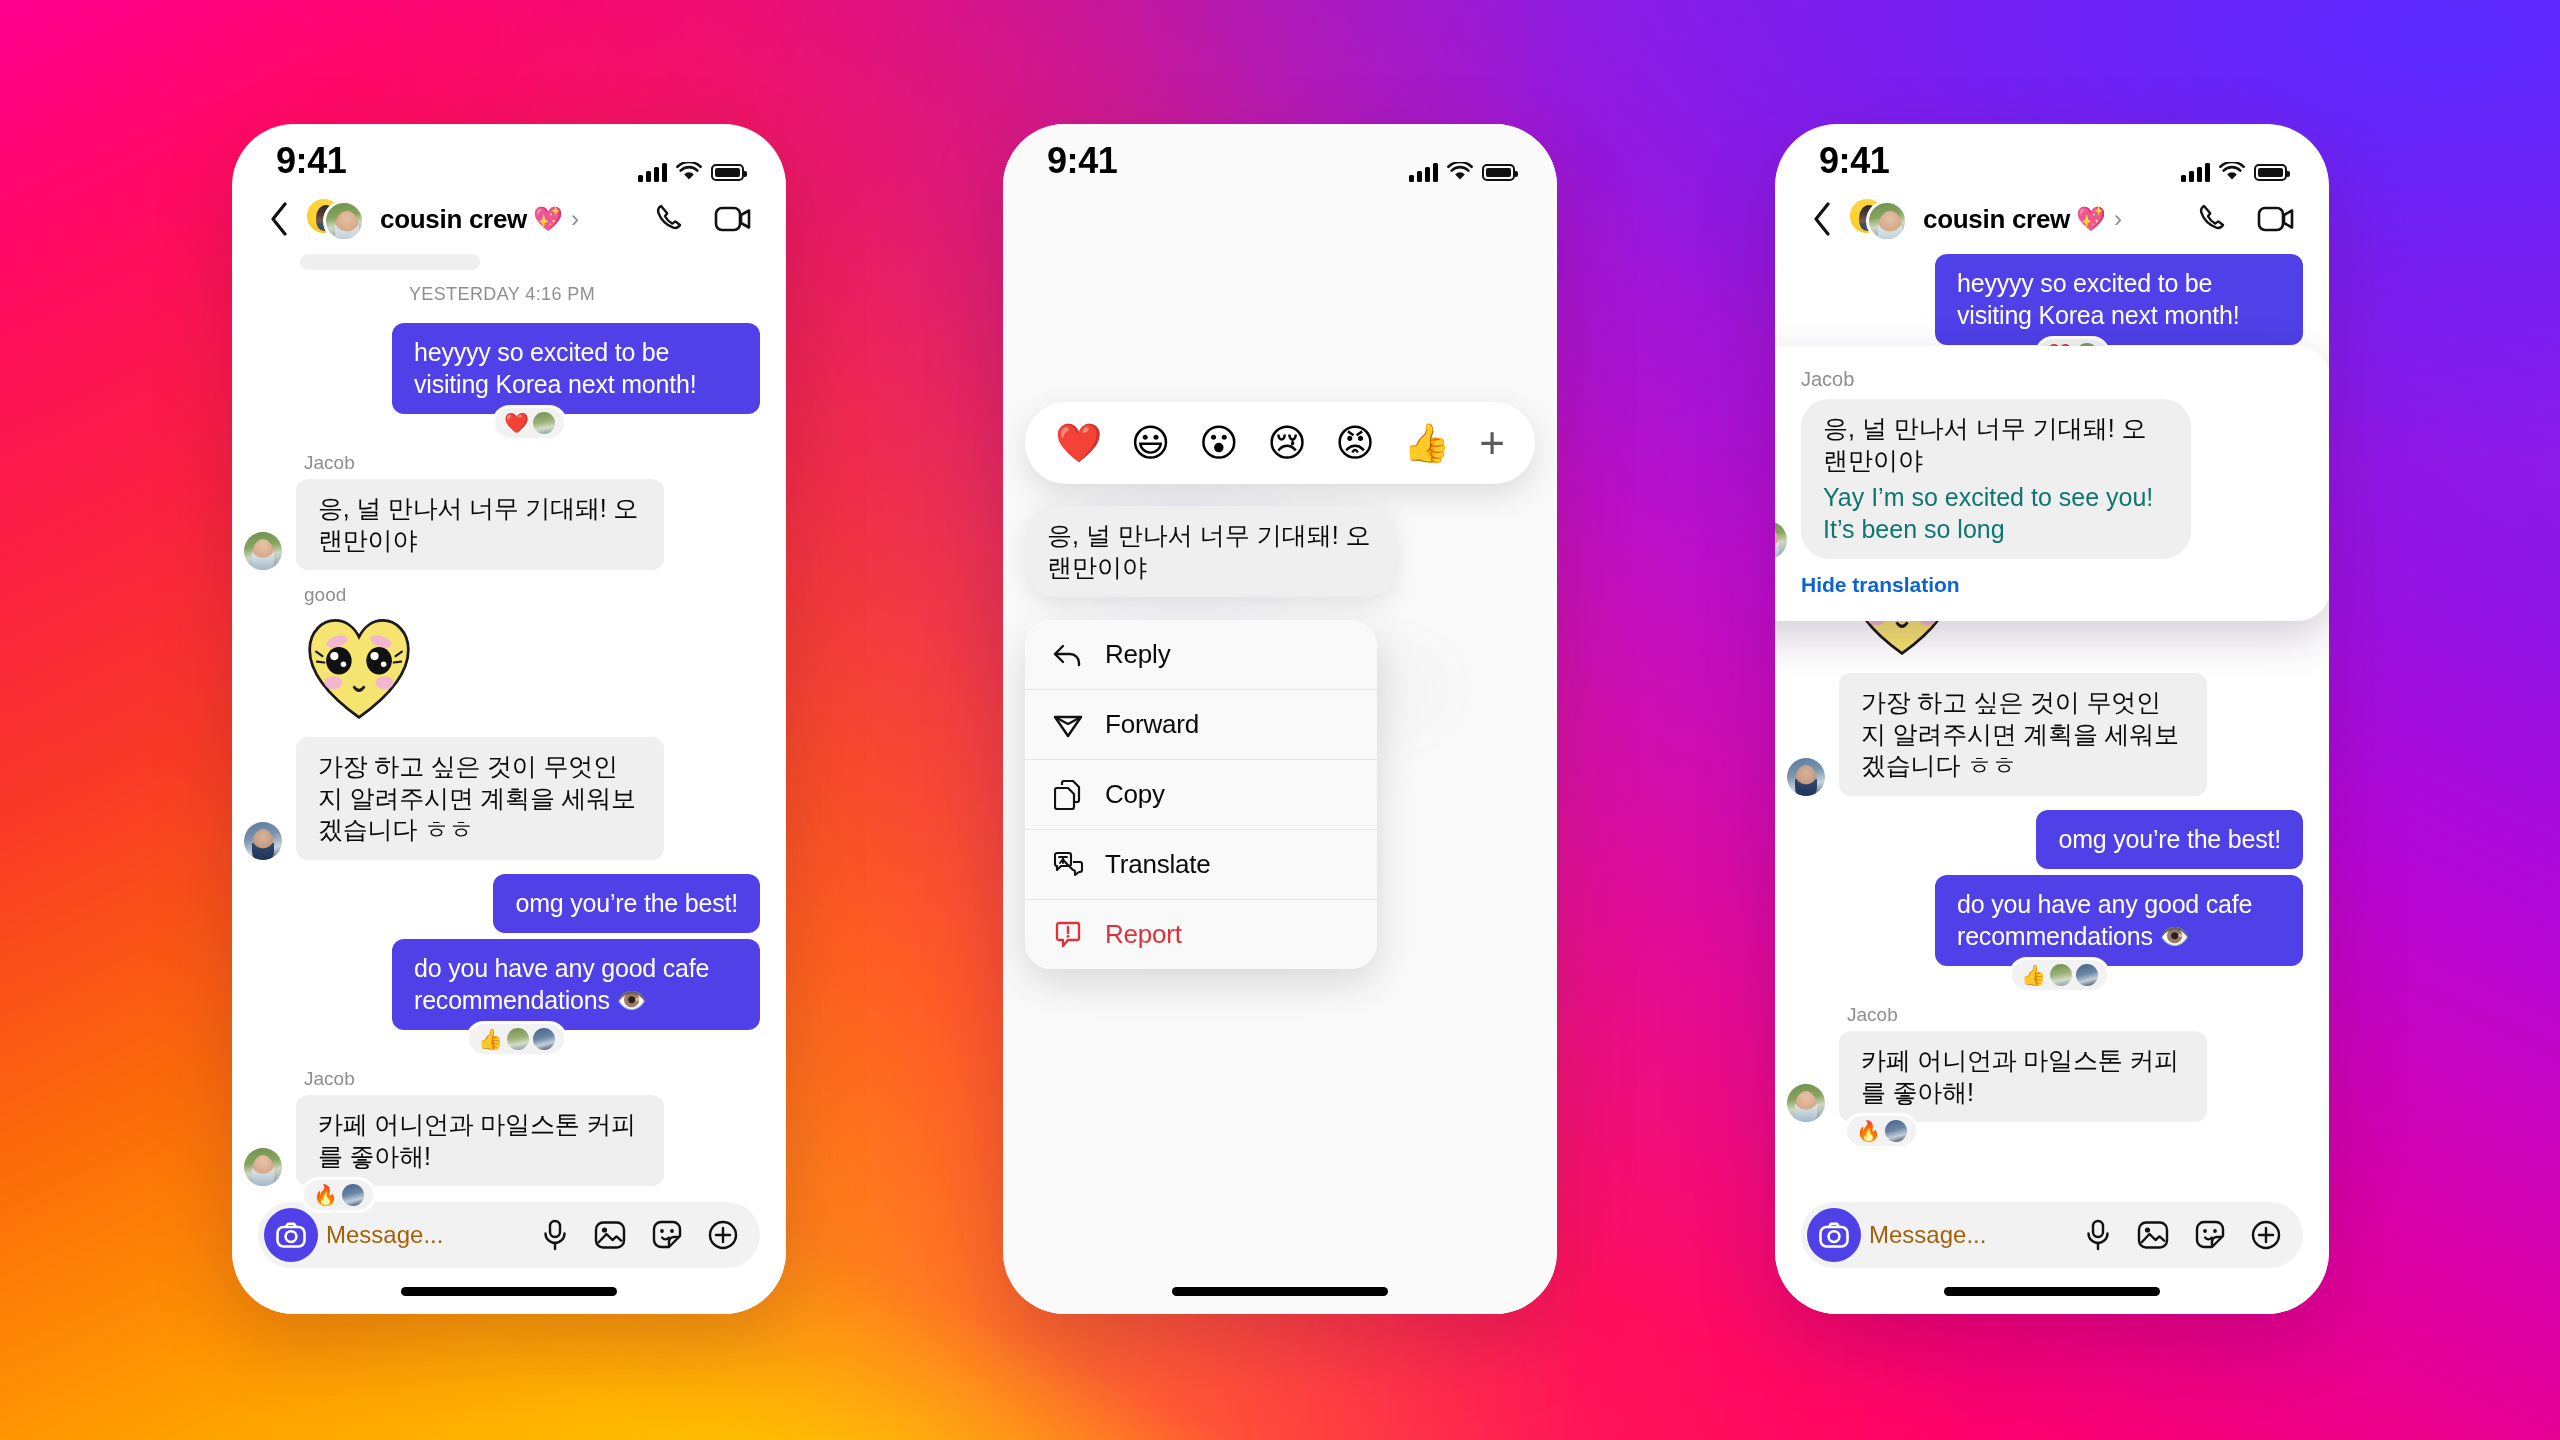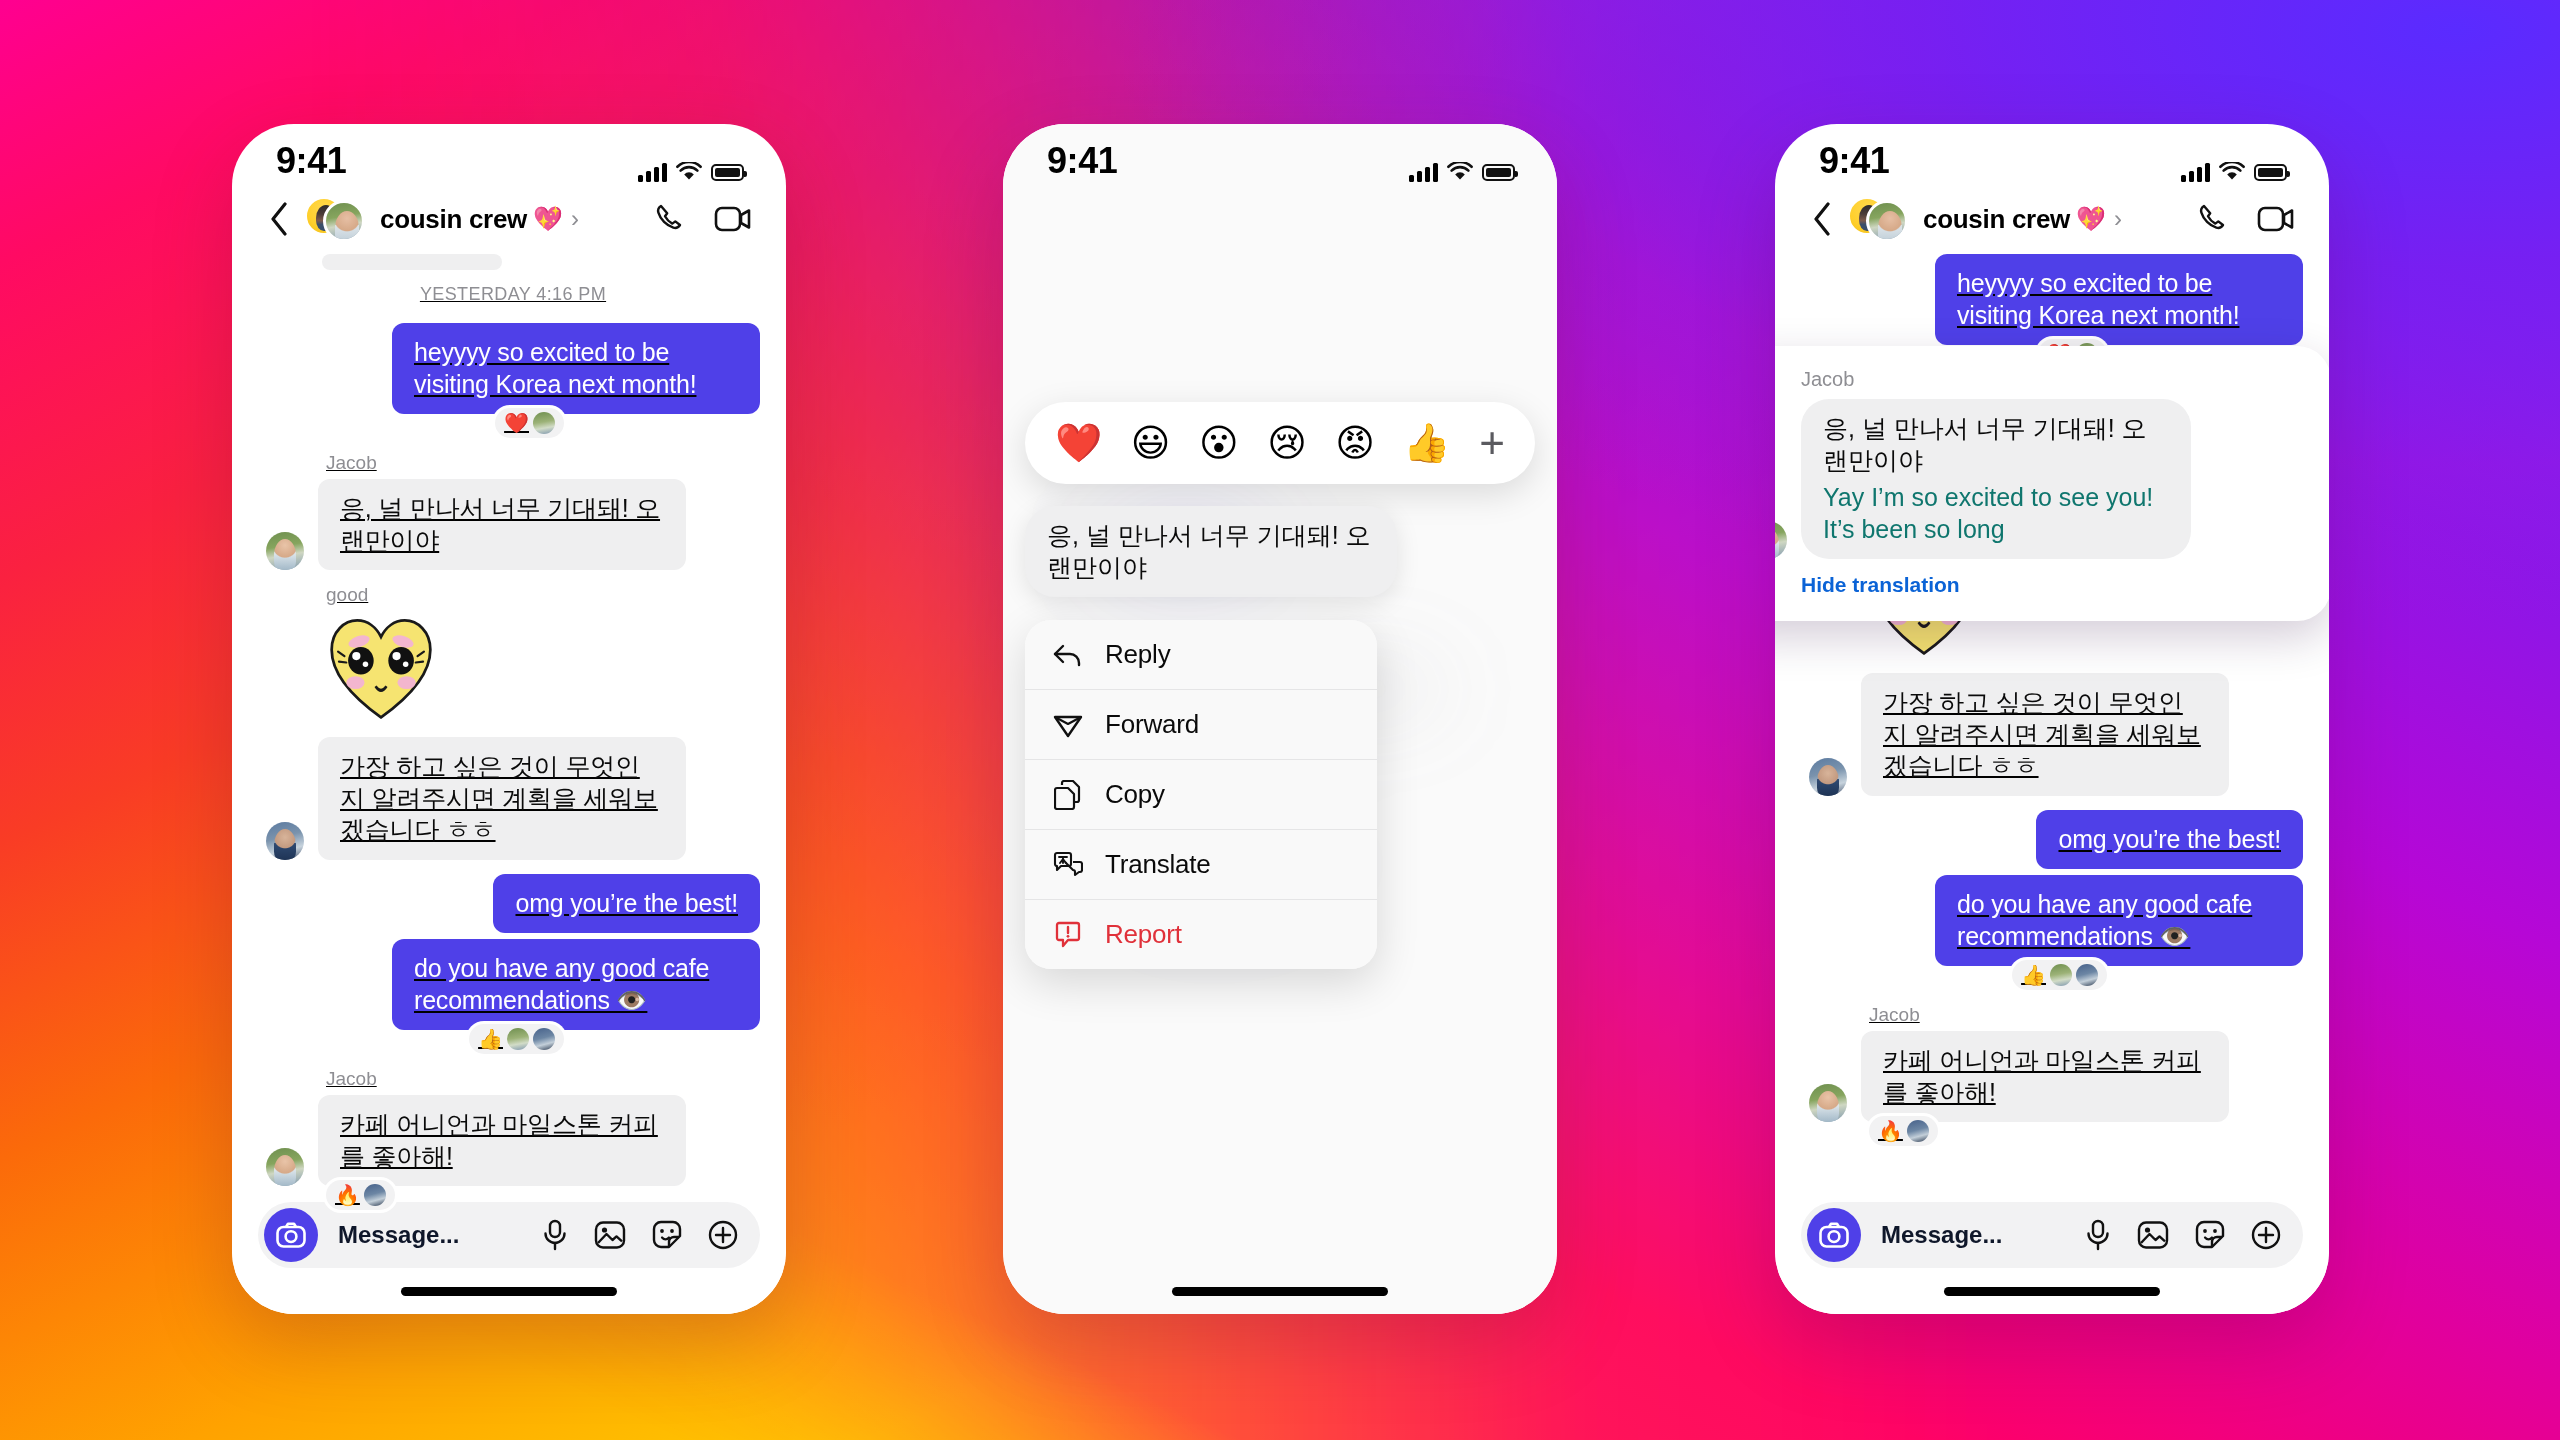--- a/index.html
+++ b/index.html
@@ -96,21 +96,21 @@
     background: radial-gradient(circle at 50% 22%, #e6bfa4 0%, #d6a988 42%, transparent 46%),
                 linear-gradient(180deg, transparent 40%, #dfe6ea 42%, #b9c9d4 100%);
     border-radius: 50% 50% 30% 30%; }
   .hdr-title { font-size: 26px; font-weight: 700; color: #000; letter-spacing:-0.3px; margin-left: 10px; white-space: nowrap; }
   .hdr-emoji { font-size: 24px; margin-left: 6px; }
   .hdr-chev { font-size: 24px; color: #8e8e93; margin-left: 8px; font-weight: 300; }
   .hdr-spacer { flex: 1; }
   .hdr-icon { margin-left: 26px; display:flex; align-items:center; }
 
   
-  .msgs { padding: 0 26px 0 34px; position: relative; text-decoration: underline; }
+  .msgs { padding: 0 26px 0 12px; position: relative; }
   .daystamp { text-align:center; color:#8e8e93; font-size: 18px; letter-spacing:0.4px; font-weight:400; margin: 14px 0 18px; }
   .row { display:flex; margin-bottom: 6px; align-items: flex-end; }
   .row.out { justify-content: flex-end; }
   .sender { font-size: 19px; color: #8e8e93; margin: 14px 0 5px 60px; }
   .bubble {
     max-width: 368px; border-radius: 12px; padding: 14px 22px;
     font-size: 25px; line-height: 1.26; letter-spacing: -0.2px;
   }
   .bubble.out { background: #4f40e8; color: #fff; }
   .bubble.in  { background: #efeff0; color: #0a0a0a; }
@@ -146,21 +146,21 @@
     padding: 14px 26px 0;
   }
   .composer-inner {
     background: #f2f2f3; border-radius: 40px; height: 66px;
     display: flex; align-items: center; padding: 0 22px 0 6px;
   }
   .cam {
     width: 54px; height: 54px; border-radius: 50%; background:#4f40e8;
     display:flex; align-items:center; justify-content:center; flex-shrink:0;
   }
-  .ph { color:#0f172a; font-size: 24px; margin-left: 20px; flex:1;font-weight:bold; }
+  .ph { color:#a16207; font-size: 24px; margin-left: 8px; flex:1; }
   .comp-icons { display:flex; align-items:center; gap: 26px; }
   .homebar { height: 46px; display:flex; align-items:center; justify-content:center; }
   .homebar i { display:block; width: 216px; height: 9px; background:#000; border-radius:6px; }
 
   
   .blurbg { position:absolute; inset:0; background:#fafafa; }
   .blurbg::before {
     content:""; position:absolute; left:8%; top:30%; width:84%; height:46%;
     background:
       radial-gradient(ellipse 40% 16% at 30% 12%, rgba(79,64,232,.13), transparent 70%),

